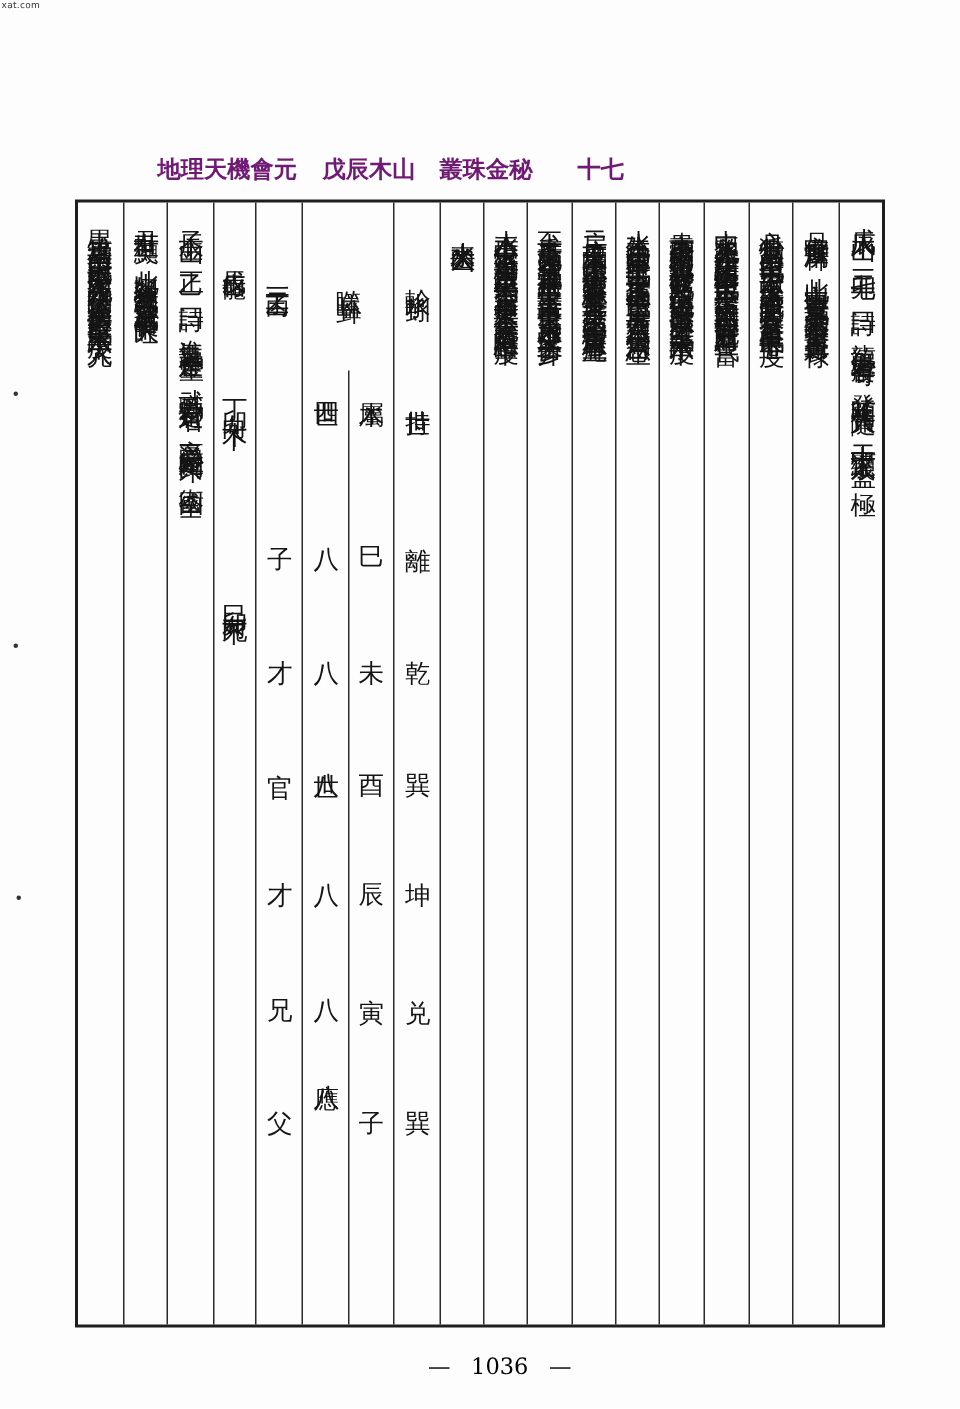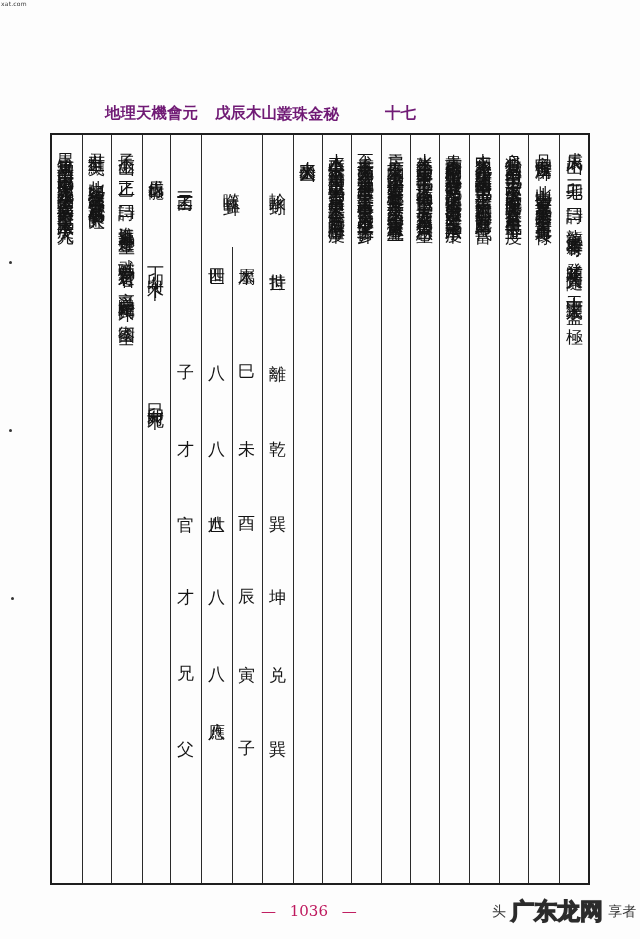--- a/index.html
+++ b/index.html
@@ -40,22 +40,22 @@
     position: absolute;
     writing-mode: vertical-rl;
     text-orientation: upright;
     white-space: nowrap;
     font-size: 17px;
     letter-spacing: 2px;
     color: #141414;
   }
   .footer {
     position: absolute; left: 261px; top: 902px; width: 120px;
-    text-align: left; font-size: 15px; line-height: 18px;
-    word-spacing: 9px; white-space: pre; color: #be185d;
+    text-align: right; font-size: 15px; line-height: 18px;
+    word-spacing: 9px; white-space: pre; color: #000000;
   }
   .wm { position: absolute; left: 492px; top: 896px; height: 30px; white-space: nowrap; }
   .wm-prefix, .wm-suffix {
     font-family: "DejaVu Sans", sans-serif;
     font-size: 14px; color: #3a3a3a; vertical-align: middle;
   }
   .wm-brand {
     font-family: "DejaVu Sans", sans-serif;
     font-size: 23px; font-weight: bold; color: #ffffff;
     -webkit-text-stroke: 1.2px #2b2b2b;
@@ -70,21 +70,21 @@
 
   <div class="site-mark">xat.com</div>
 
   <span class="dot" style="left:9px; top:261px;"></span>
   <span class="dot" style="left:9px; top:429px;"></span>
   <span class="dot" style="left:11px; top:597px;"></span>
 
   <div class="header">
     <span style="left:105px;">地理天機會元</span>
     <span style="left:215px;">戊辰木山</span>
-    <span style="left:277px;font-family:Liberation Serif, serif;">叢珠金秘</span>
+    <span style="left:293px;">叢珠金秘</span>
     <span style="left:385px;">十七</span>
   </div>
 
   <div class="table">
 
     <div class="vline" style="left:30px;"></div>
     <div class="vline" style="left:59px;"></div>
     <div class="vline" style="left:90px;"></div>
     <div class="vline" style="left:118px;"></div>
     <div class="vline" style="left:149px;"></div>
@@ -151,19 +151,14 @@
     <div class="cell" style="left:90px; width:28px; line-height:28px; top:118px; letter-spacing:5px;">丁卯向木下</div>
     <div class="cell" style="left:90px; width:28px; line-height:28px; top:255px; letter-spacing:3px;">巳卯向死下</div>
 
     <div class="col" style="left:59px; width:31px; line-height:31px; top:5px;">子辰金山　正乙　詩曰　進氣龍神是金星　武職爲官定有名　高爵必定權兵印　衛國全</div>
     <div class="col" style="left:30px; width:29px; line-height:29px; top:5px;">君世顯英　此山好殺多生武官強梁習武成名長中大旺</div>
     <div class="col" style="left:-2px; width:32px; line-height:32px; top:5px;">胃土雉管局其山自氐六七度中來龍入路犯水火關煞主疾病損長若自氐二至六水度中入亢</div>
   </div>
 
   <div class="footer">— 1036 —</div>
 
-  <div class="wm">
-    <span class="wm-prefix">头</span>
-    <span class="wm-brand">广东龙网</span>
-    <span class="wm-suffix">享者</span>
-  </div>
 
 </div>
 
 </body></html>

